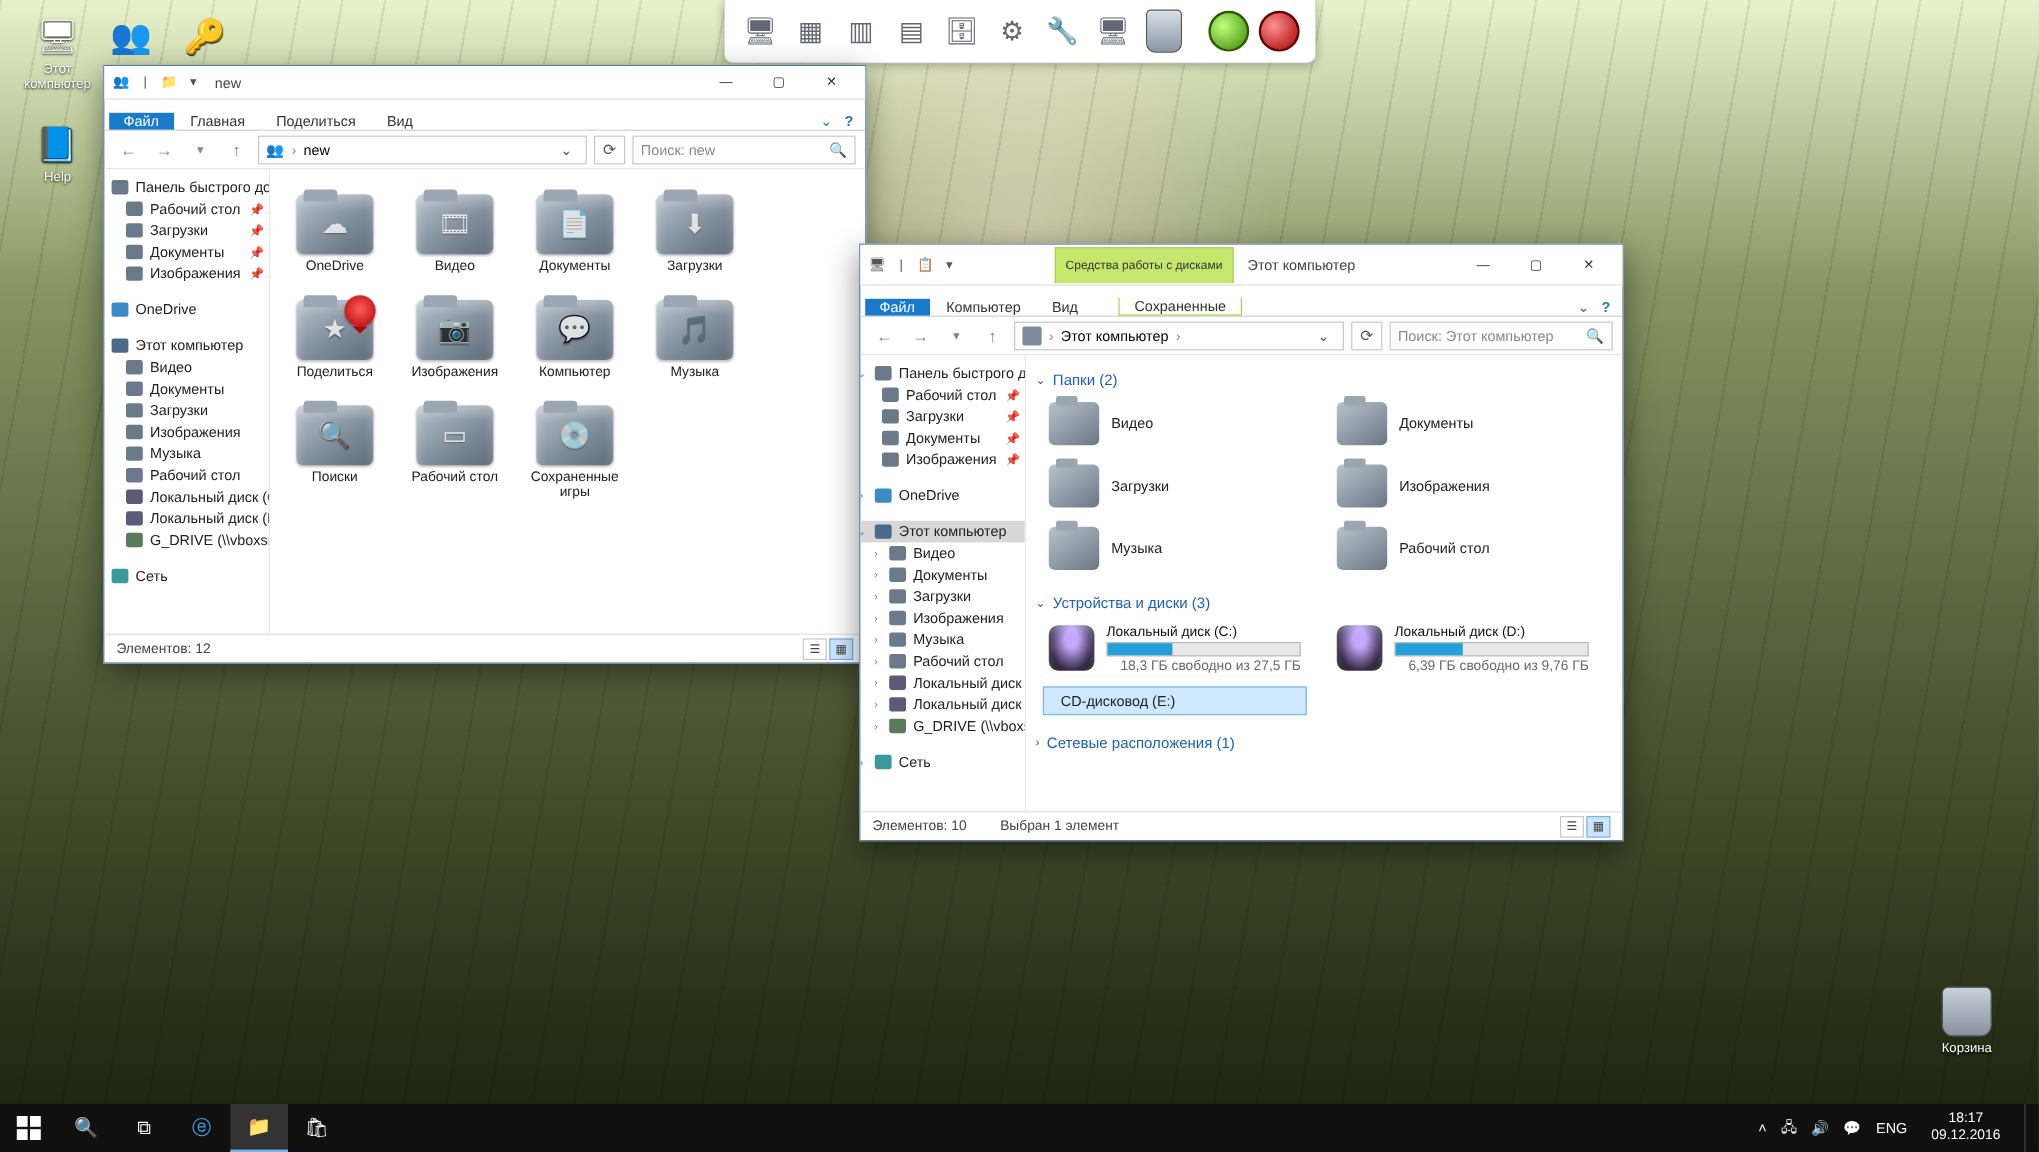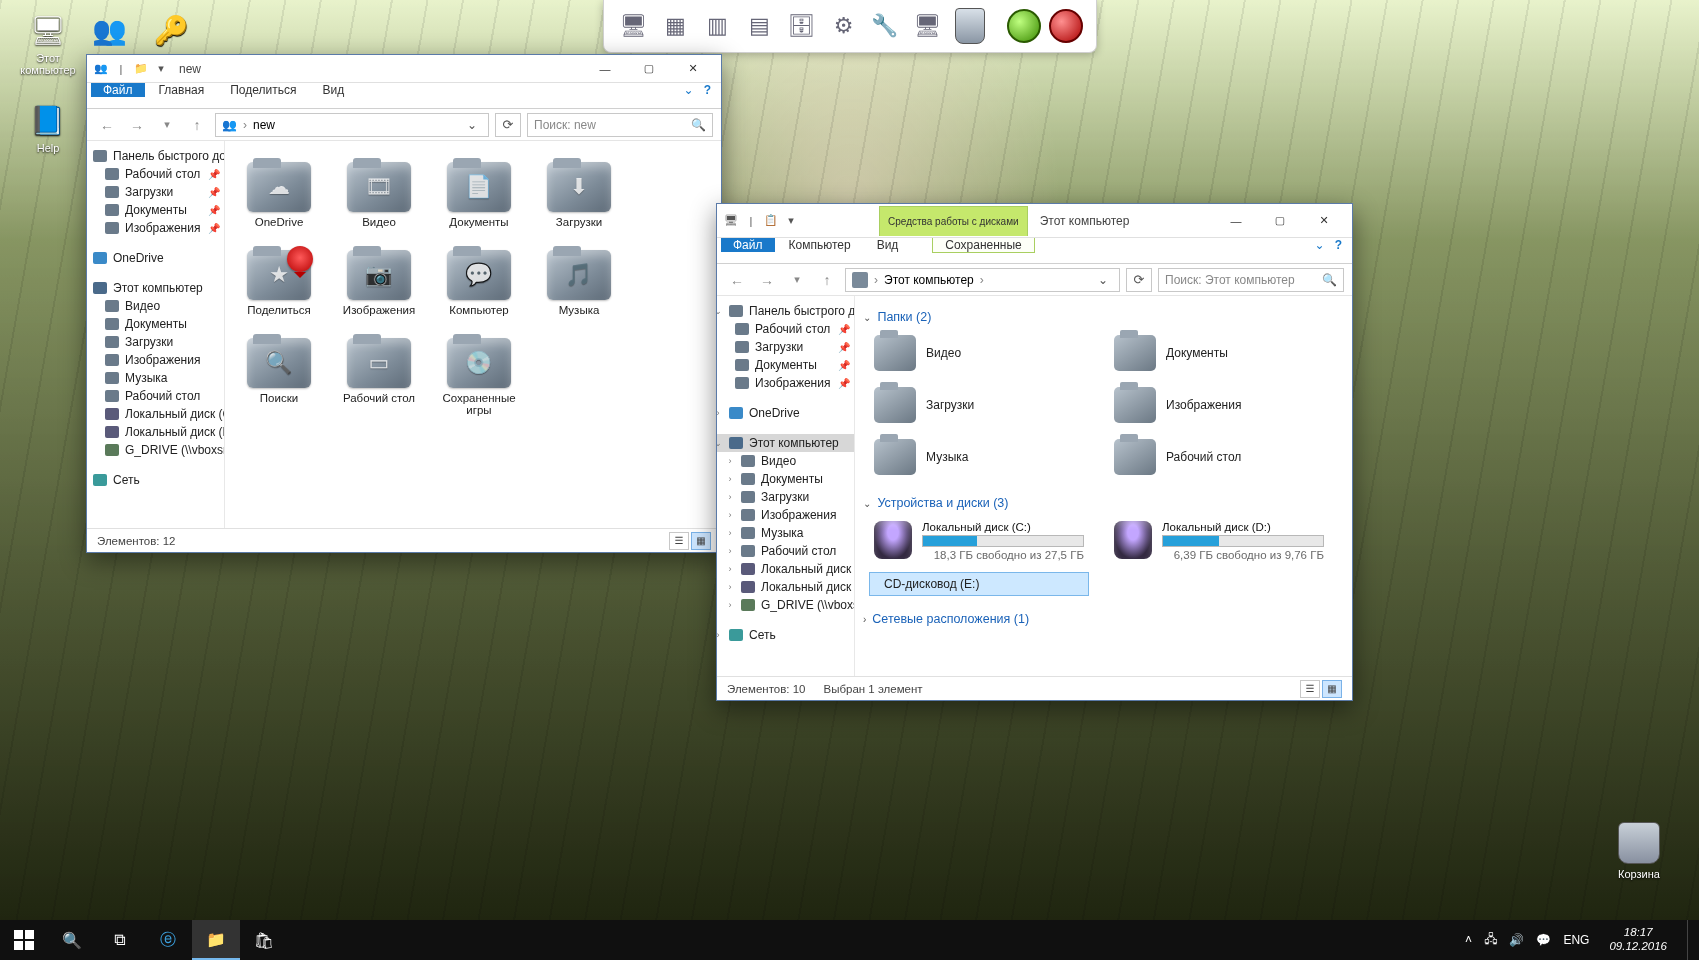--- a/index.html
+++ b/index.html
@@ -30,21 +30,21 @@
 
 
 .explorer{position:absolute;background:#fff;border:1px solid #5a7aa8;box-shadow:0 8px 24px rgba(0,0,0,.45);display:flex;flex-direction:column;}
 .titlebar{height:28px;background:#fff;display:flex;align-items:center;padding:0 6px;font-size:12px;color:#444;border-bottom:1px solid #e0e0e0;}
 .titlebar .qat{display:flex;align-items:center;gap:4px;margin-right:10px;}
 .titlebar .qat span{width:16px;height:16px;display:inline-flex;align-items:center;justify-content:center;font-size:11px;color:#555;}
 .titlebar .title{flex:1;}
 .titlebar .winbtns{display:flex;}
 .titlebar .winbtns div{width:44px;height:27px;display:flex;align-items:center;justify-content:center;font-size:11px;color:#333;}
 
-.ribbon-tabs{height:26px;display:flex;align-items:flex-start;font-size:12px;border-bottom:1px solid #d0d0d0;padding-left:4px;gap:2px;}
+.ribbon-tabs{height:26px;display:flex;align-items:flex-end;font-size:12px;border-bottom:1px solid #d0d0d0;padding-left:4px;gap:2px;}
 .ribbon-tabs .tab{padding:0 12px;display:flex;align-items:center;color:#333;cursor:pointer;}
 .ribbon-tabs .tab.file{background:#1979ca;color:#fff;}
 .ribbon-tabs .spacer{flex:1;}
 .ribbon-tabs .help{display:flex;align-items:center;gap:10px;padding-right:10px;color:#1979ca;}
 .ctx-tab{background:#c5e86c;color:#333 !important;font-size:11px !important;line-height:1.1;text-align:center;padding:2px 8px !important;}
 .ctx-tab div:first-child{font-size:10px;}
 
 .navrow{height:32px;display:flex;align-items:center;gap:6px;padding:0 8px;border-bottom:1px solid #e5e5e5;}
 .navbtn{width:24px;height:24px;display:flex;align-items:center;justify-content:center;color:#888;font-size:14px;}
 .crumb{flex:1;height:24px;border:1px solid #c8c8c8;display:flex;align-items:center;padding:0 6px;font-size:12px;gap:6px;}
@@ -66,21 +66,21 @@
 .content{flex:1;padding:10px 6px;overflow:auto;position:relative;}
 .grid{display:flex;flex-wrap:wrap;gap:6px 4px;align-content:flex-start;}
 .grid .tile{width:96px;text-align:center;font-size:11.5px;color:#222;cursor:pointer;padding:4px 2px;border:1px solid transparent;}
 .folder3d{width:72px;height:56px;margin:0 auto 4px;position:relative;}
 .folder3d::before{content:"";position:absolute;inset:6px 4px 0 4px;border-radius:6px;background:linear-gradient(145deg,#b7c2cc 0%,#7d8b98 60%,#5e6b78 100%);box-shadow:inset 0 6px 10px rgba(255,255,255,.3), 0 1px 2px rgba(0,0,0,.25);}
 .folder3d::after{content:"";position:absolute;left:10px;top:2px;width:28px;height:10px;border-radius:3px 3px 0 0;background:#9aa6b2;}
 .folder3d .ov{position:absolute;left:50%;top:55%;transform:translate(-50%,-50%);color:rgba(255,255,255,.8);font-size:22px;text-shadow:0 1px 1px rgba(0,0,0,.3);}
 .ribbon-badge{position:absolute;right:2px;top:2px;width:26px;height:26px;background:radial-gradient(circle at 50% 45%,#ff5a5a,#b40000);border-radius:50%;box-shadow:0 1px 2px rgba(0,0,0,.4);}
 .ribbon-badge::after{content:"";position:absolute;left:50%;top:100%;transform:translateX(-50%);border:6px solid transparent;border-top-color:#b40000;}
 
-.status{height:24px;border-top:1px solid #e0e0e0;display:flex;align-items:center;padding:0 10px;font-size:11.5px;color:#444;gap:18px;}
+.status{height:24px;border-top:1px solid #e0e0e0;display:flex;align-items:center;padding:0 10px;font-size:11.5px;color:#444;gap:28px;}
 .status .views{margin-left:auto;display:flex;gap:2px;}
 .status .views span{width:20px;height:18px;border:1px solid #c8c8c8;display:inline-flex;align-items:center;justify-content:center;font-size:10px;}
 .status .views span.active{background:#cde6ff;border-color:#7ab2e8;}
 
 
 .section-hdr{color:#1a62b8;font-size:12.5px;padding:4px 2px 6px 2px;display:flex;align-items:center;gap:6px;cursor:pointer;}
 .section-hdr .chev{font-size:10px;color:#555;}
 .hgrid{display:flex;flex-wrap:wrap;gap:6px 20px;margin:0 0 12px 8px;}
 .hitem{width:220px;display:flex;align-items:center;gap:10px;padding:4px;border:1px solid transparent;cursor:pointer;}
 .hitem.selected{background:#cde8ff;border-color:#7ab7ea;}
@@ -95,21 +95,21 @@
 .drive .bar .fill{position:absolute;left:0;top:0;bottom:0;background:#26a0da;}
 .drive .free{color:#6a6a6a;text-align:right;}
 
 
 .taskbar{position:absolute;left:0;right:0;bottom:0;height:40px;background:#101010;display:flex;align-items:center;color:#fff;}
 .taskbar .tbtn{width:48px;height:40px;display:flex;align-items:center;justify-content:center;font-size:16px;cursor:pointer;}
 .taskbar .tbtn.active{background:#333;border-bottom:2px solid #76b9ed;}
 .winlogo{width:20px;height:20px;display:grid;grid-template:1fr 1fr/1fr 1fr;gap:2px;}
 .winlogo span{background:#fff;}
 .tray{margin-left:auto;display:flex;align-items:center;gap:12px;padding:0 6px;font-size:12px;}
-.tray .clock{text-align:center;line-height:1.2;font-size:11.5px;padding:0 8px;font-style:italic;}
+.tray .clock{text-align:center;line-height:1.2;font-size:11.5px;padding:0 8px;}
 .tray .peek{width:6px;height:40px;border-left:1px solid #444;}
 </style>
 </head>
 <body>
 
 <div class="wallpaper-hint"></div>
 
 <div class="desktop-icons">
   <div class="desktop-icon">
     <div class="glyph">🖥</div>

